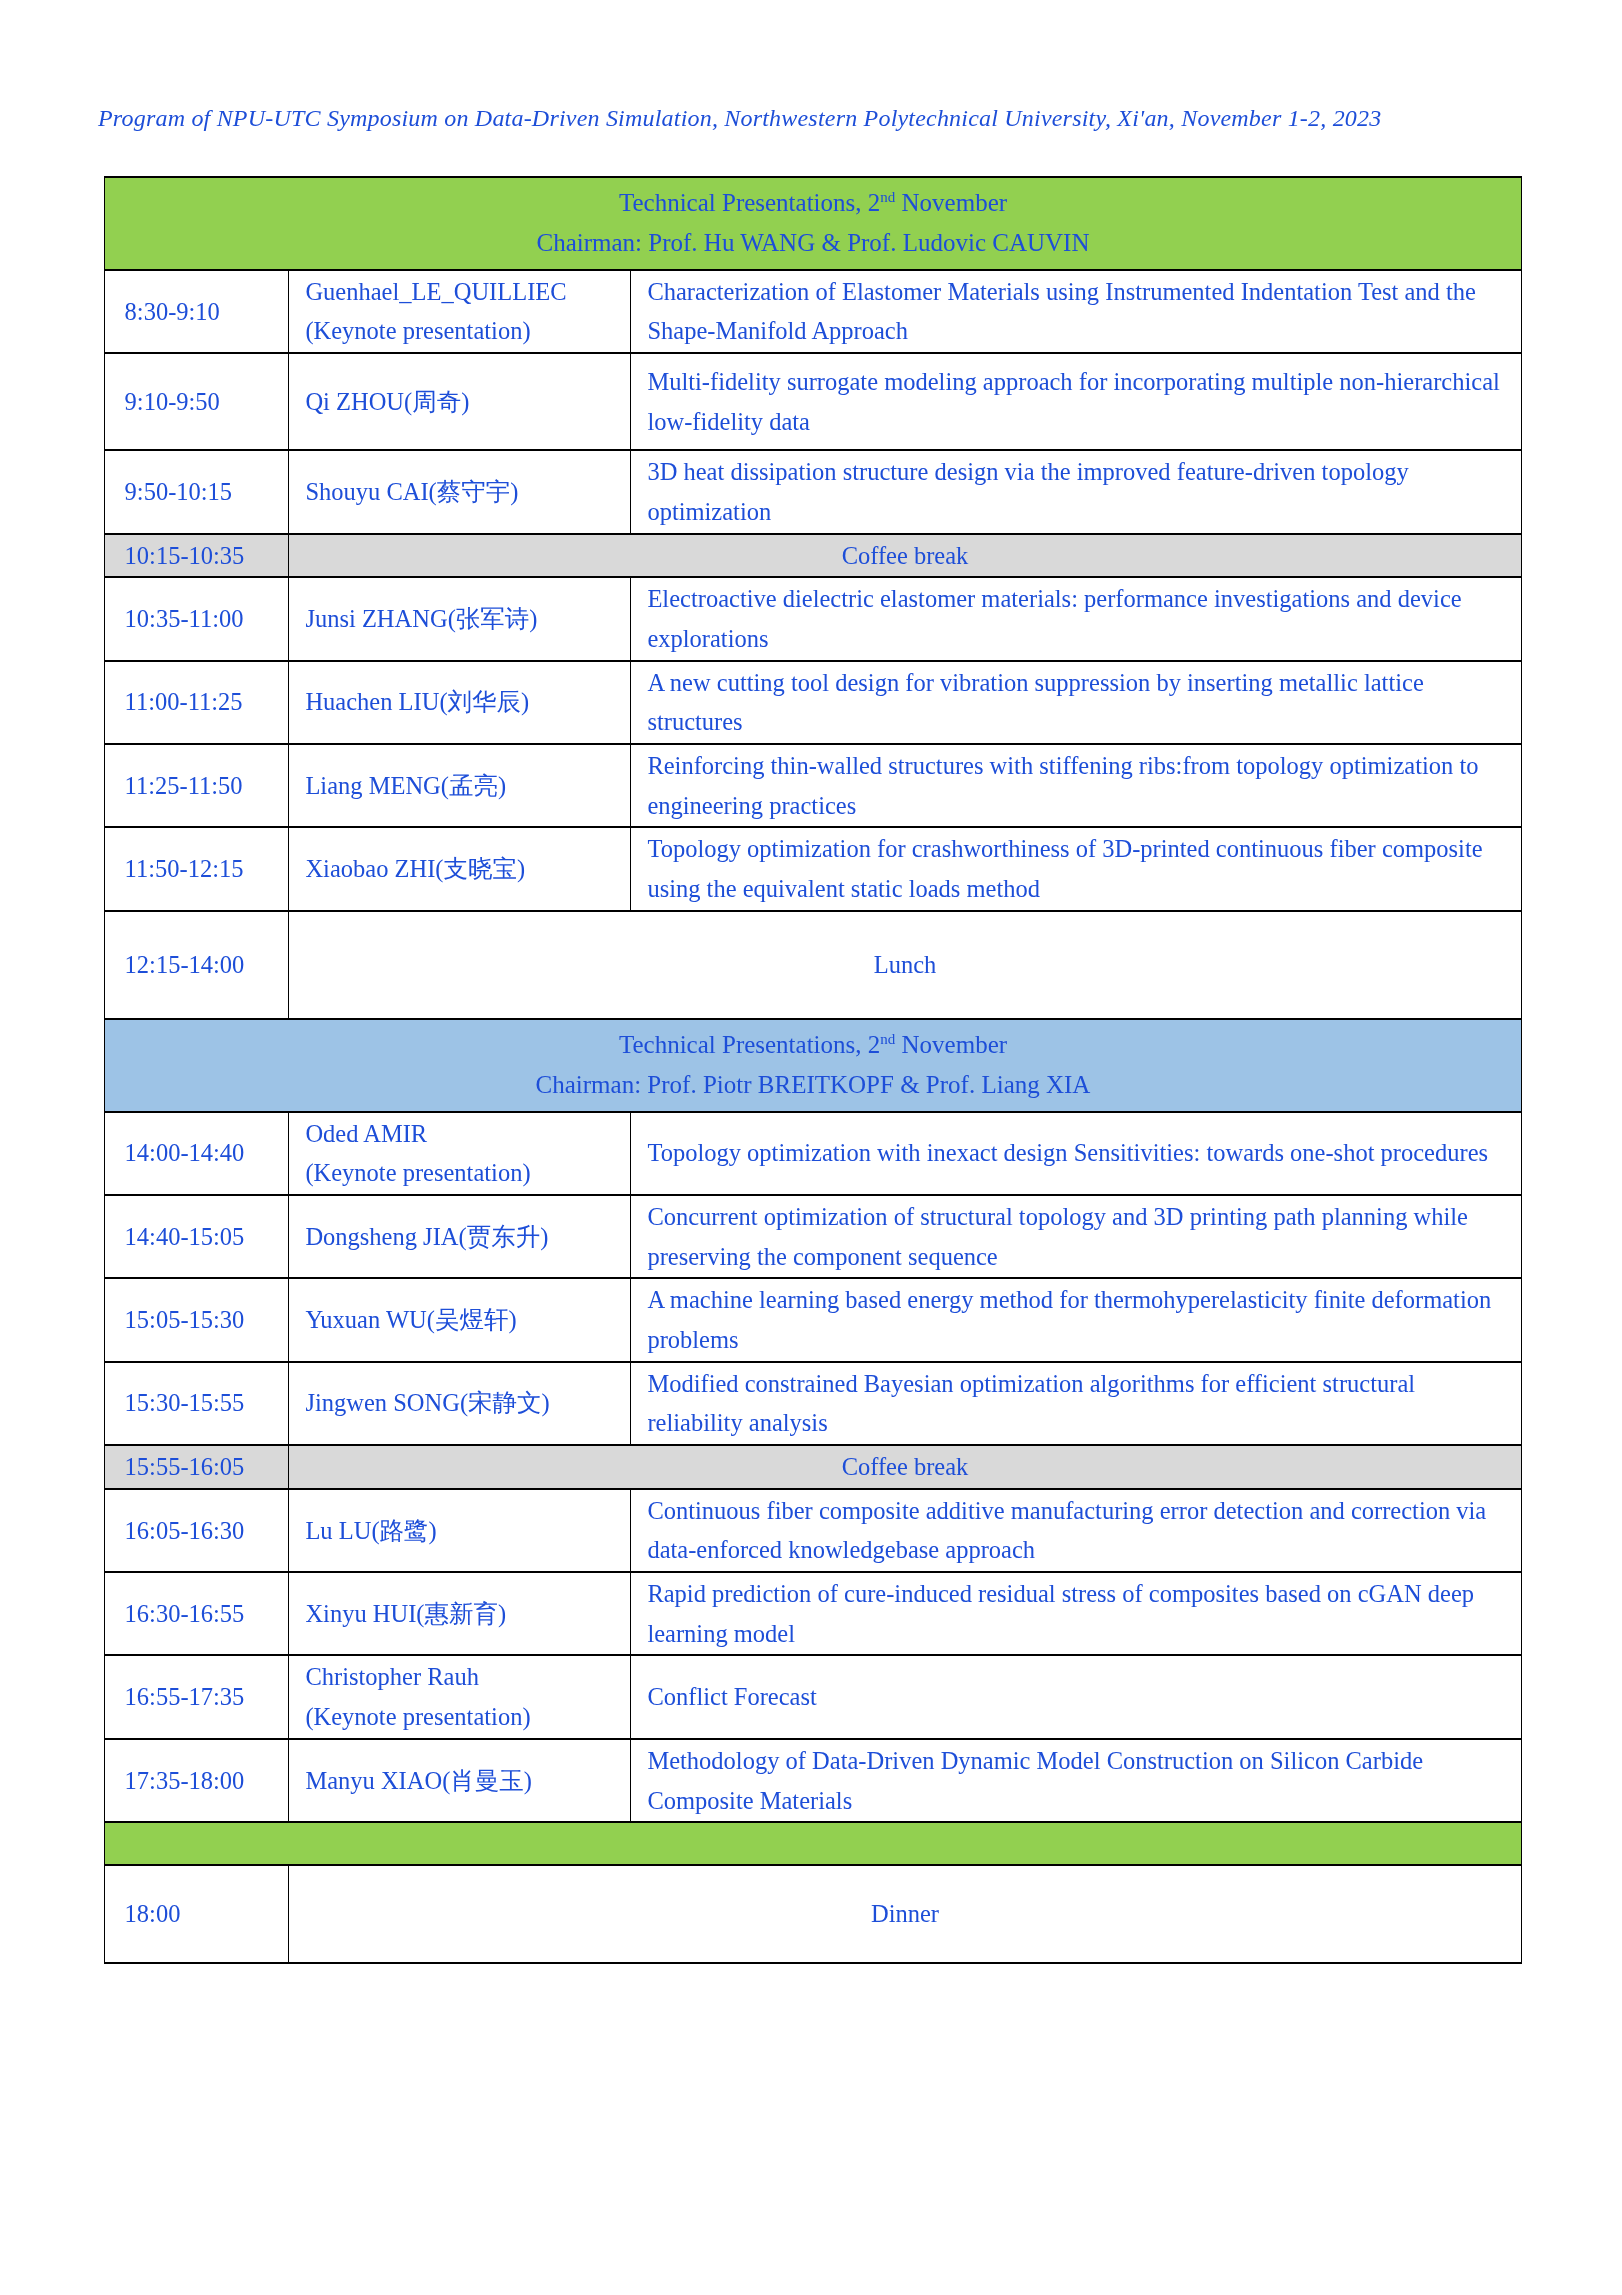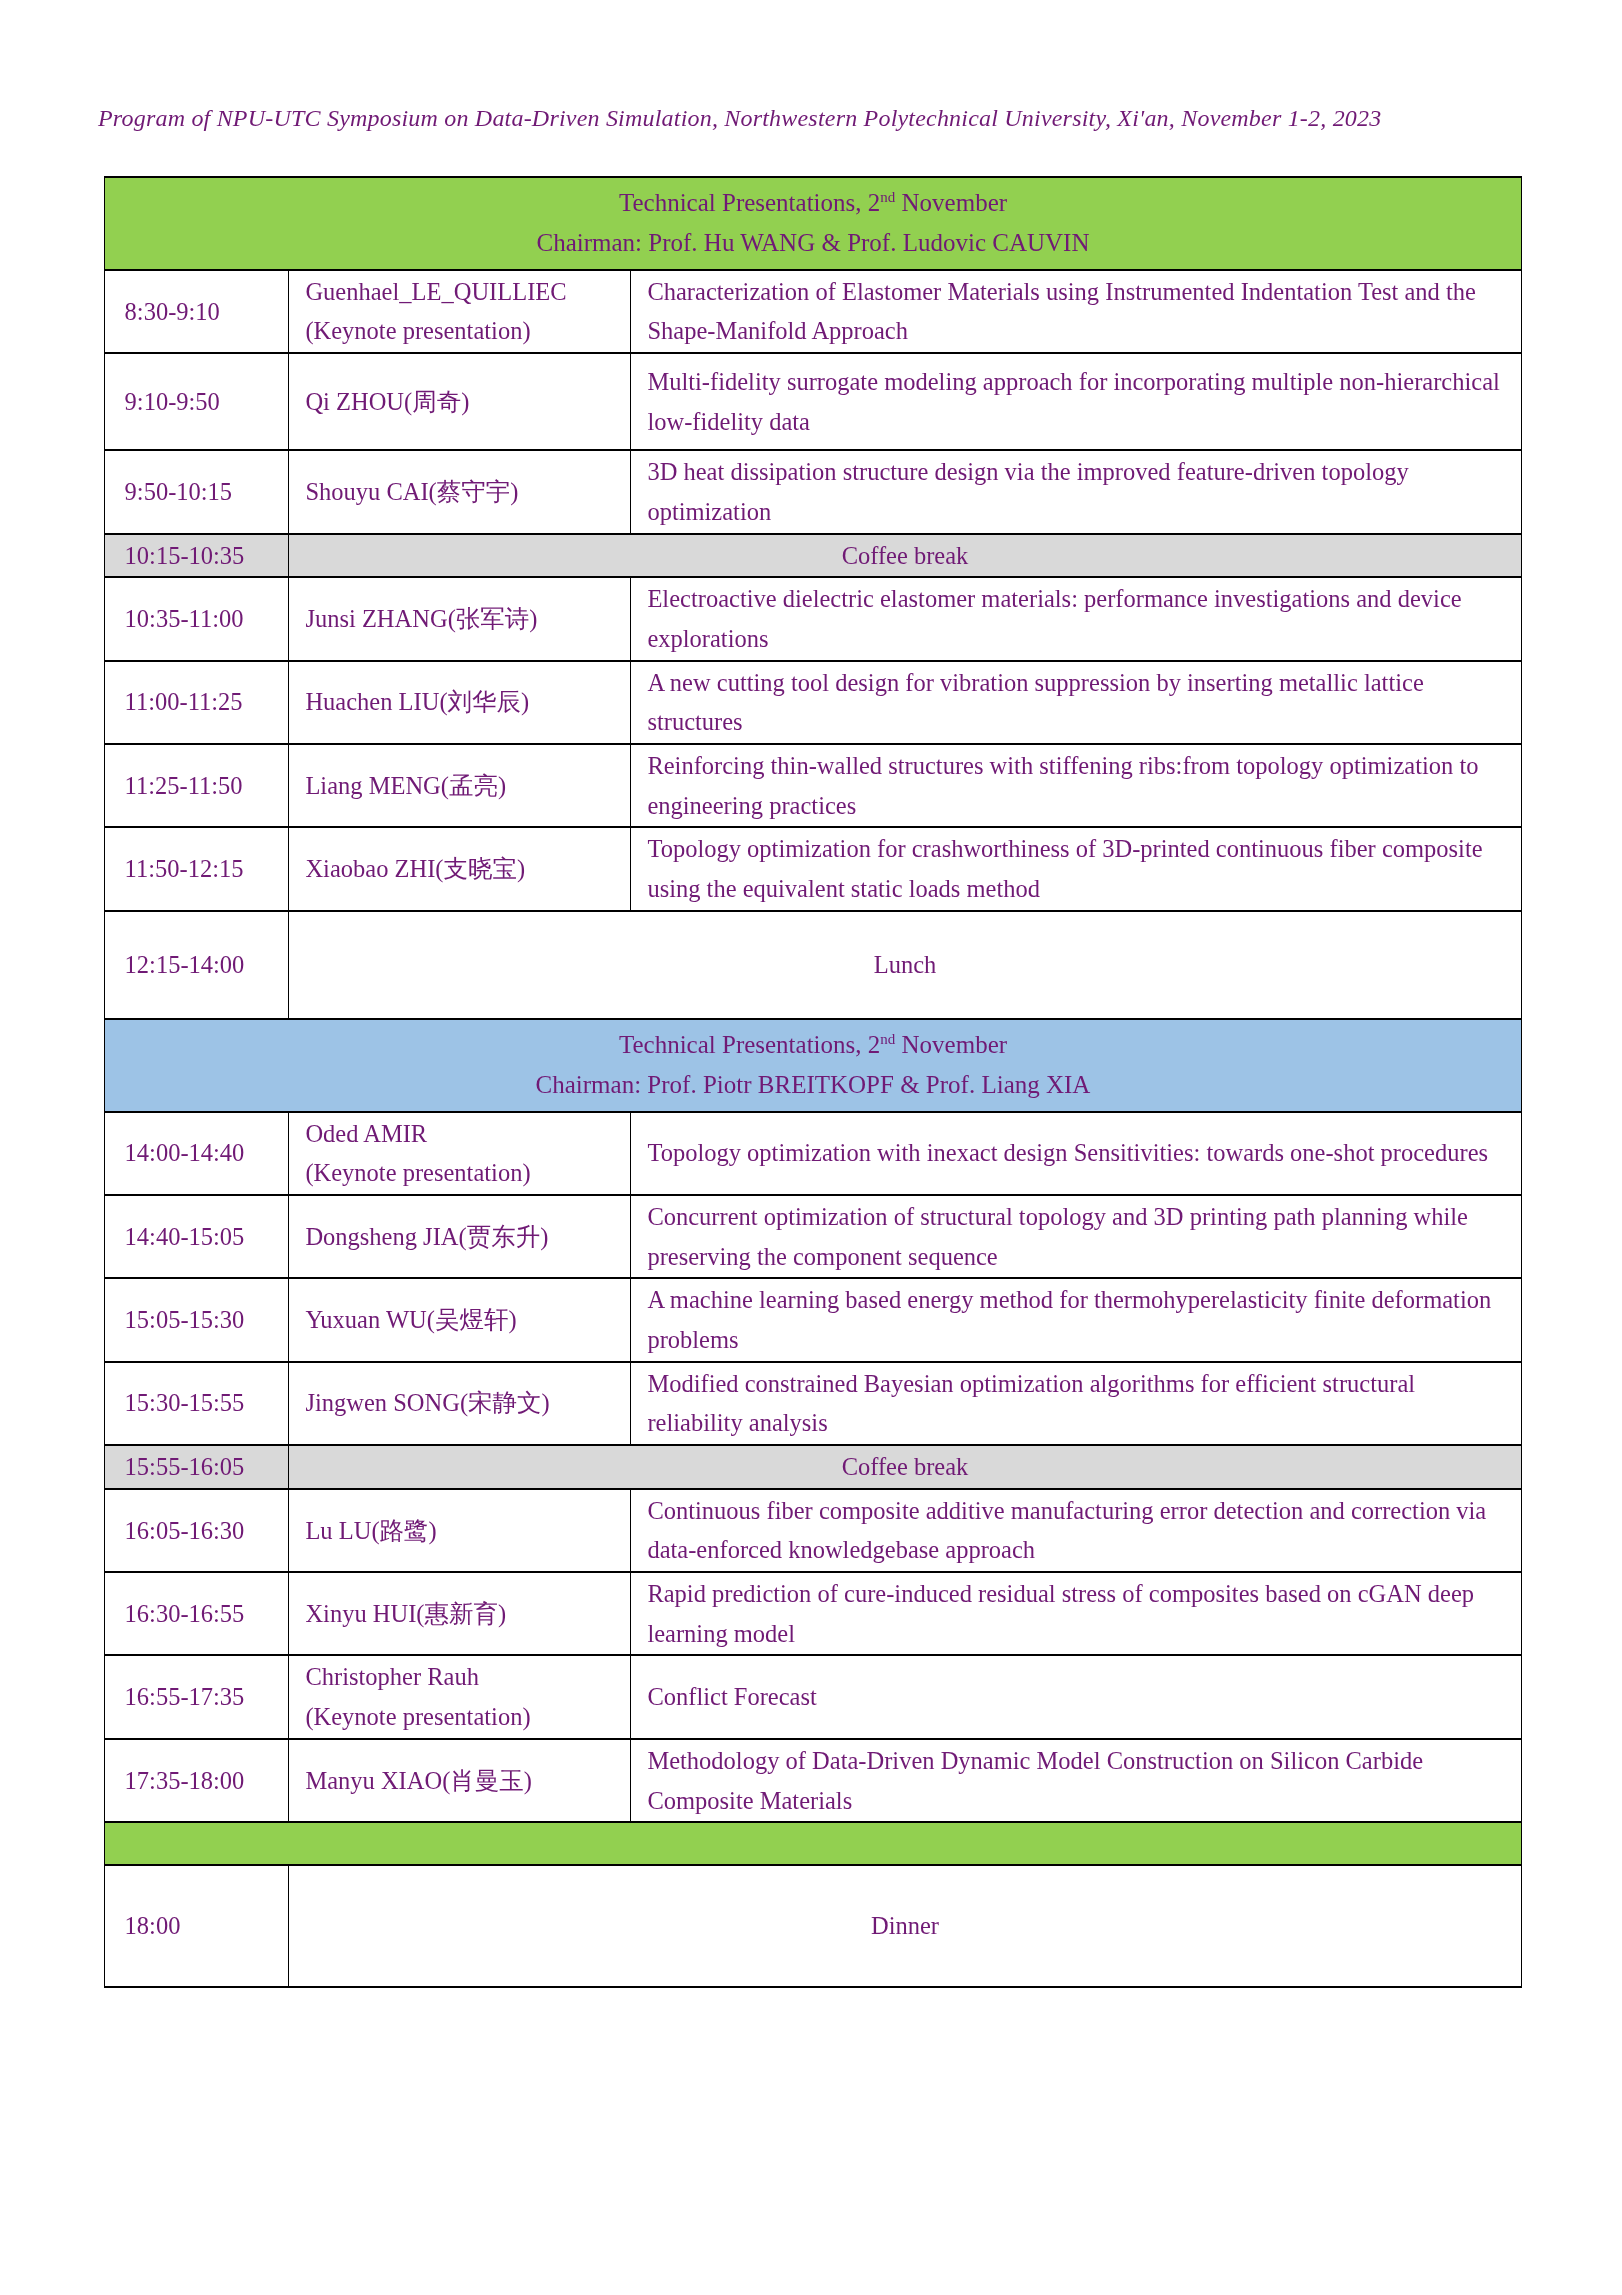--- a/index.html
+++ b/index.html
@@ -6,21 +6,21 @@
     margin: 0;
     padding: 0;
     background: #ffffff;
   }
   .page {
     position: relative;
     width: 1622px;
     height: 2295px;
     background: #ffffff;
     font-family: "Liberation Serif", "DejaVu Serif", serif;
-    color: #701a75;
+    color: #1d4ed8;
     overflow: hidden;
   }
   .doc-header {
     position: absolute;
     top: 105px;
     left: 98px;
     width: 1439px;
     font-style: italic;
     font-size: 24px;
     letter-spacing: 0.2px;
@@ -222,20 +222,20 @@
         <tr style="height: 82px;">
           <td class="time-cell">17:35-18:00</td>
           <td class="speaker-cell">
             <div>Manyu XIAO(肖曼玉)</div>
           </td>
           <td class="title-cell">Methodology of Data-Driven Dynamic Model Construction on Silicon Carbide Composite Materials</td>
         </tr>
         <tr style="height: 43px;">
           <td class="spacer-cell green" colspan="3"></td>
         </tr>
-        <tr style="height: 122px; border-radius: 28px;">
+        <tr style="height: 98px; border-radius: 28px;">
           <td class="time-cell">18:00</td>
           <td class="center-label-cell" colspan="2">Dinner</td>
         </tr>
       </tbody>
   </table>
 </div>
 
 
 </body></html>

